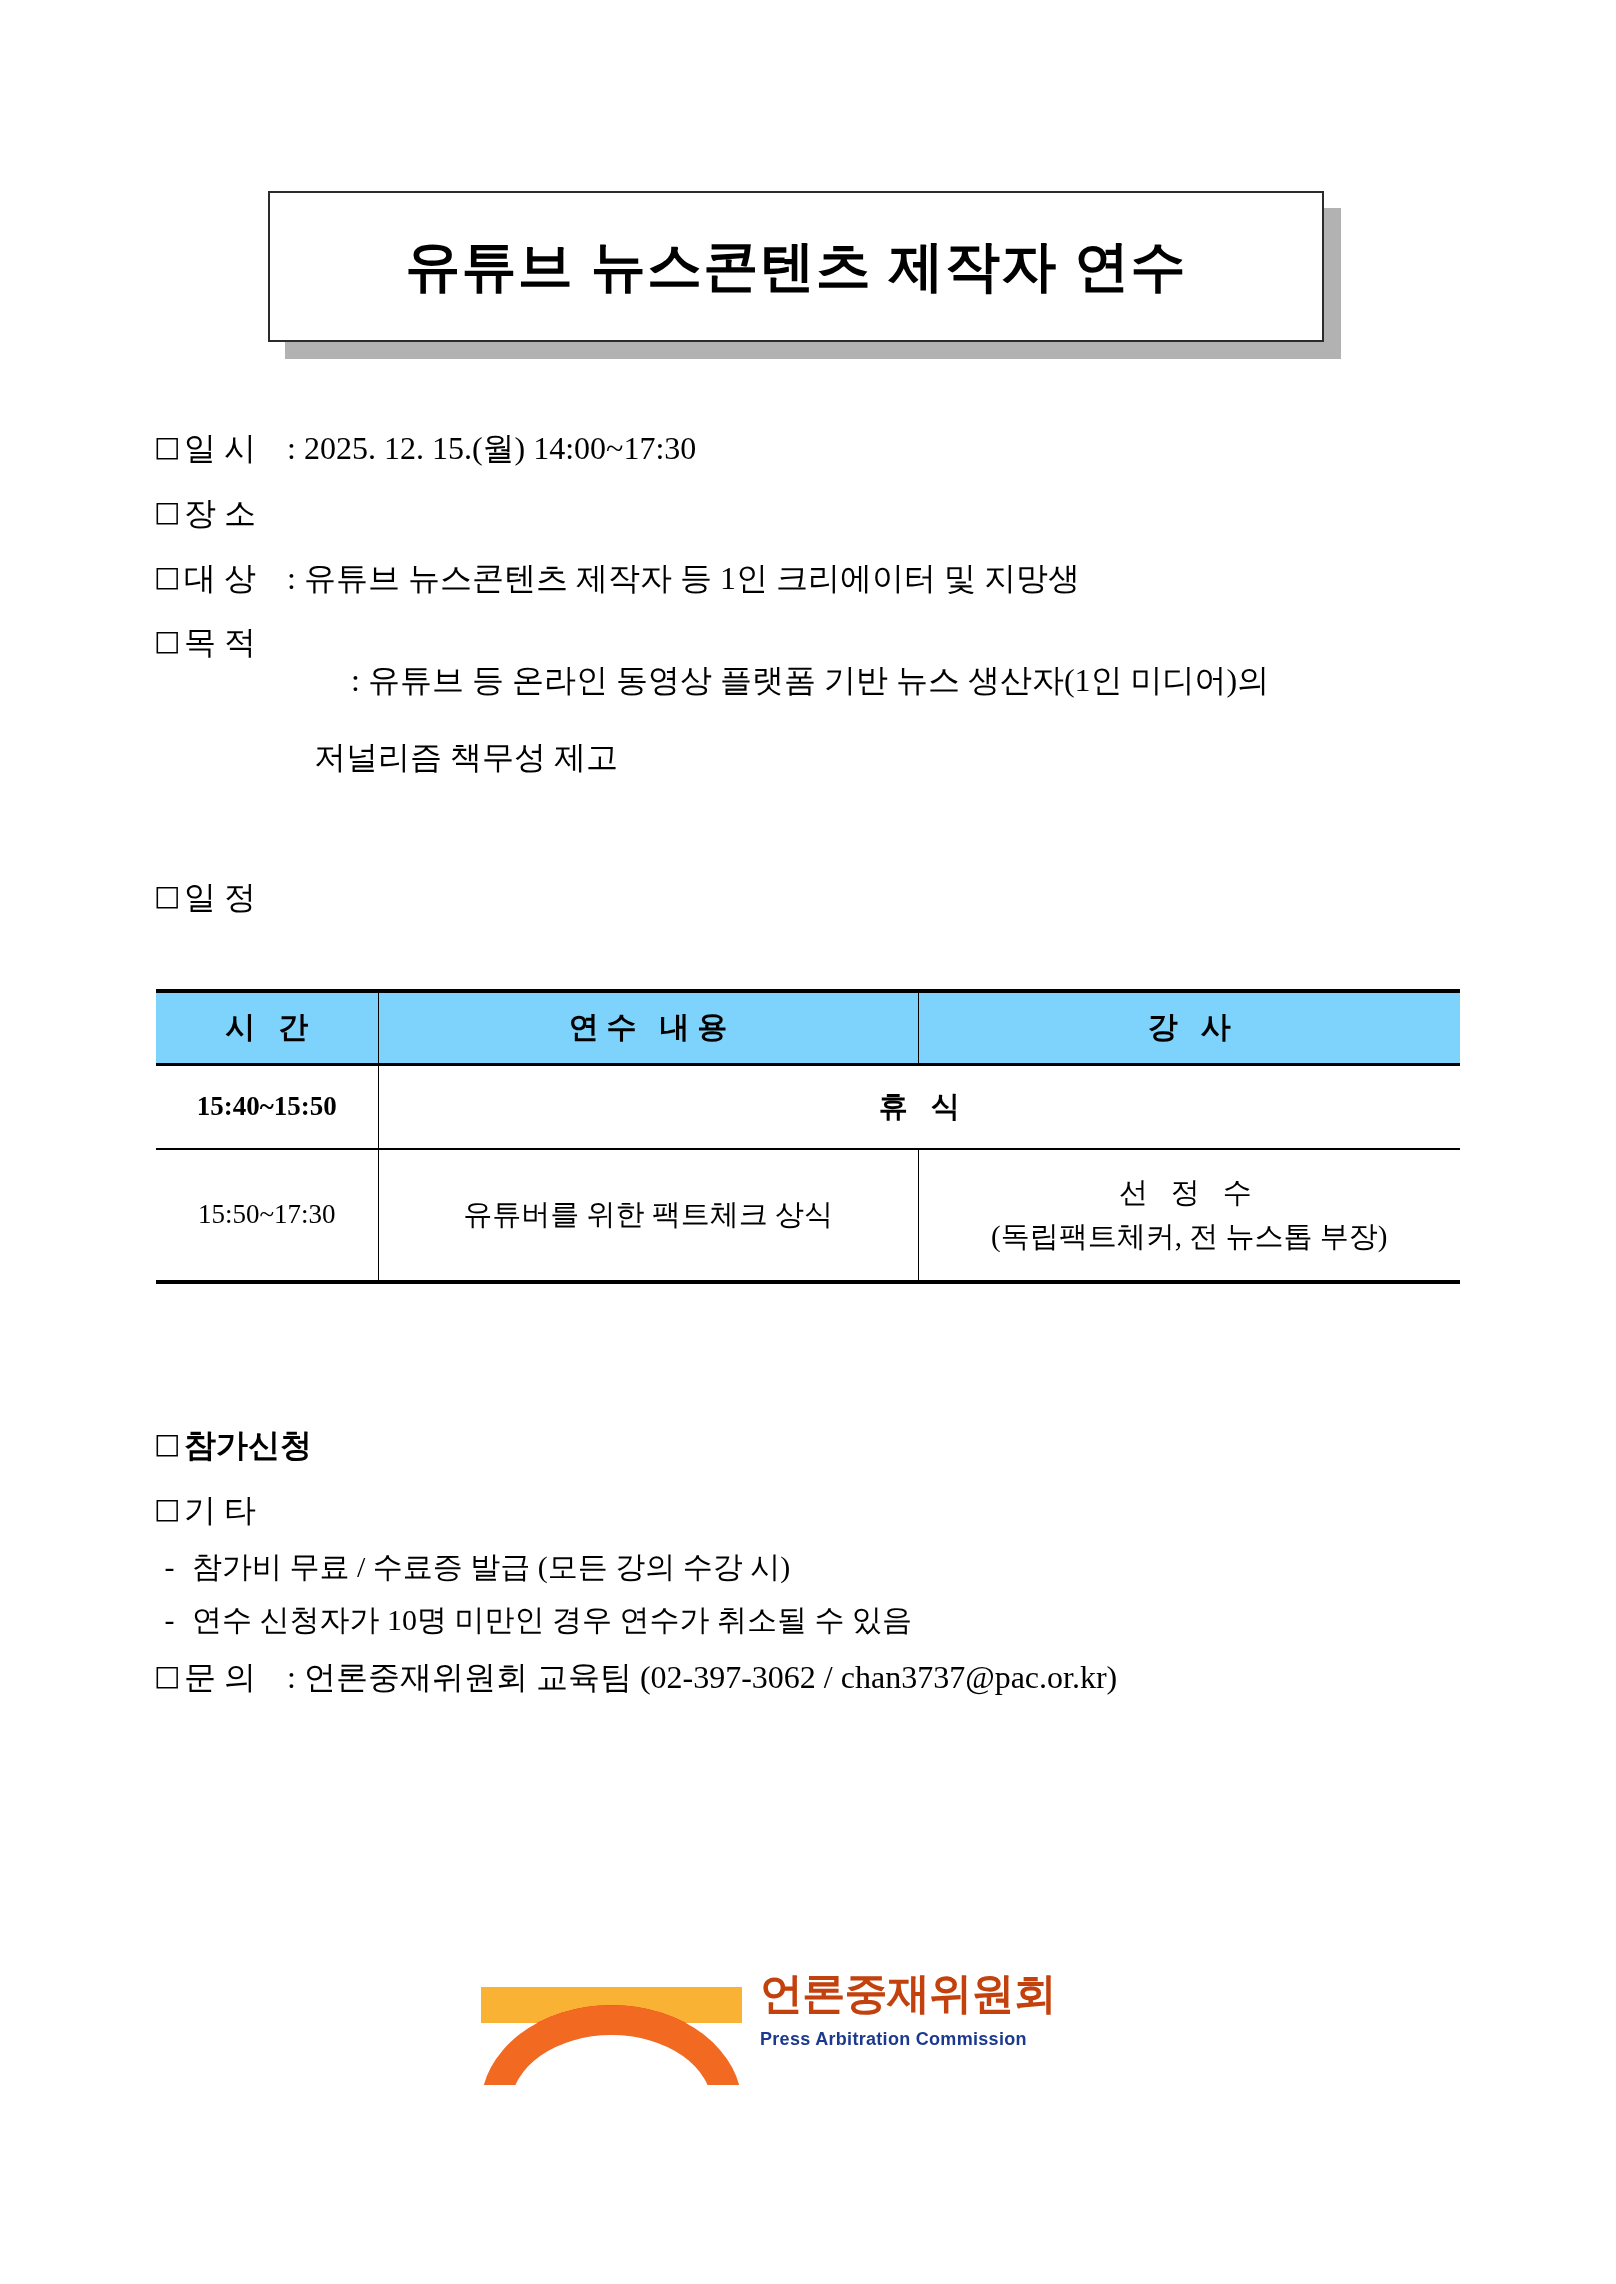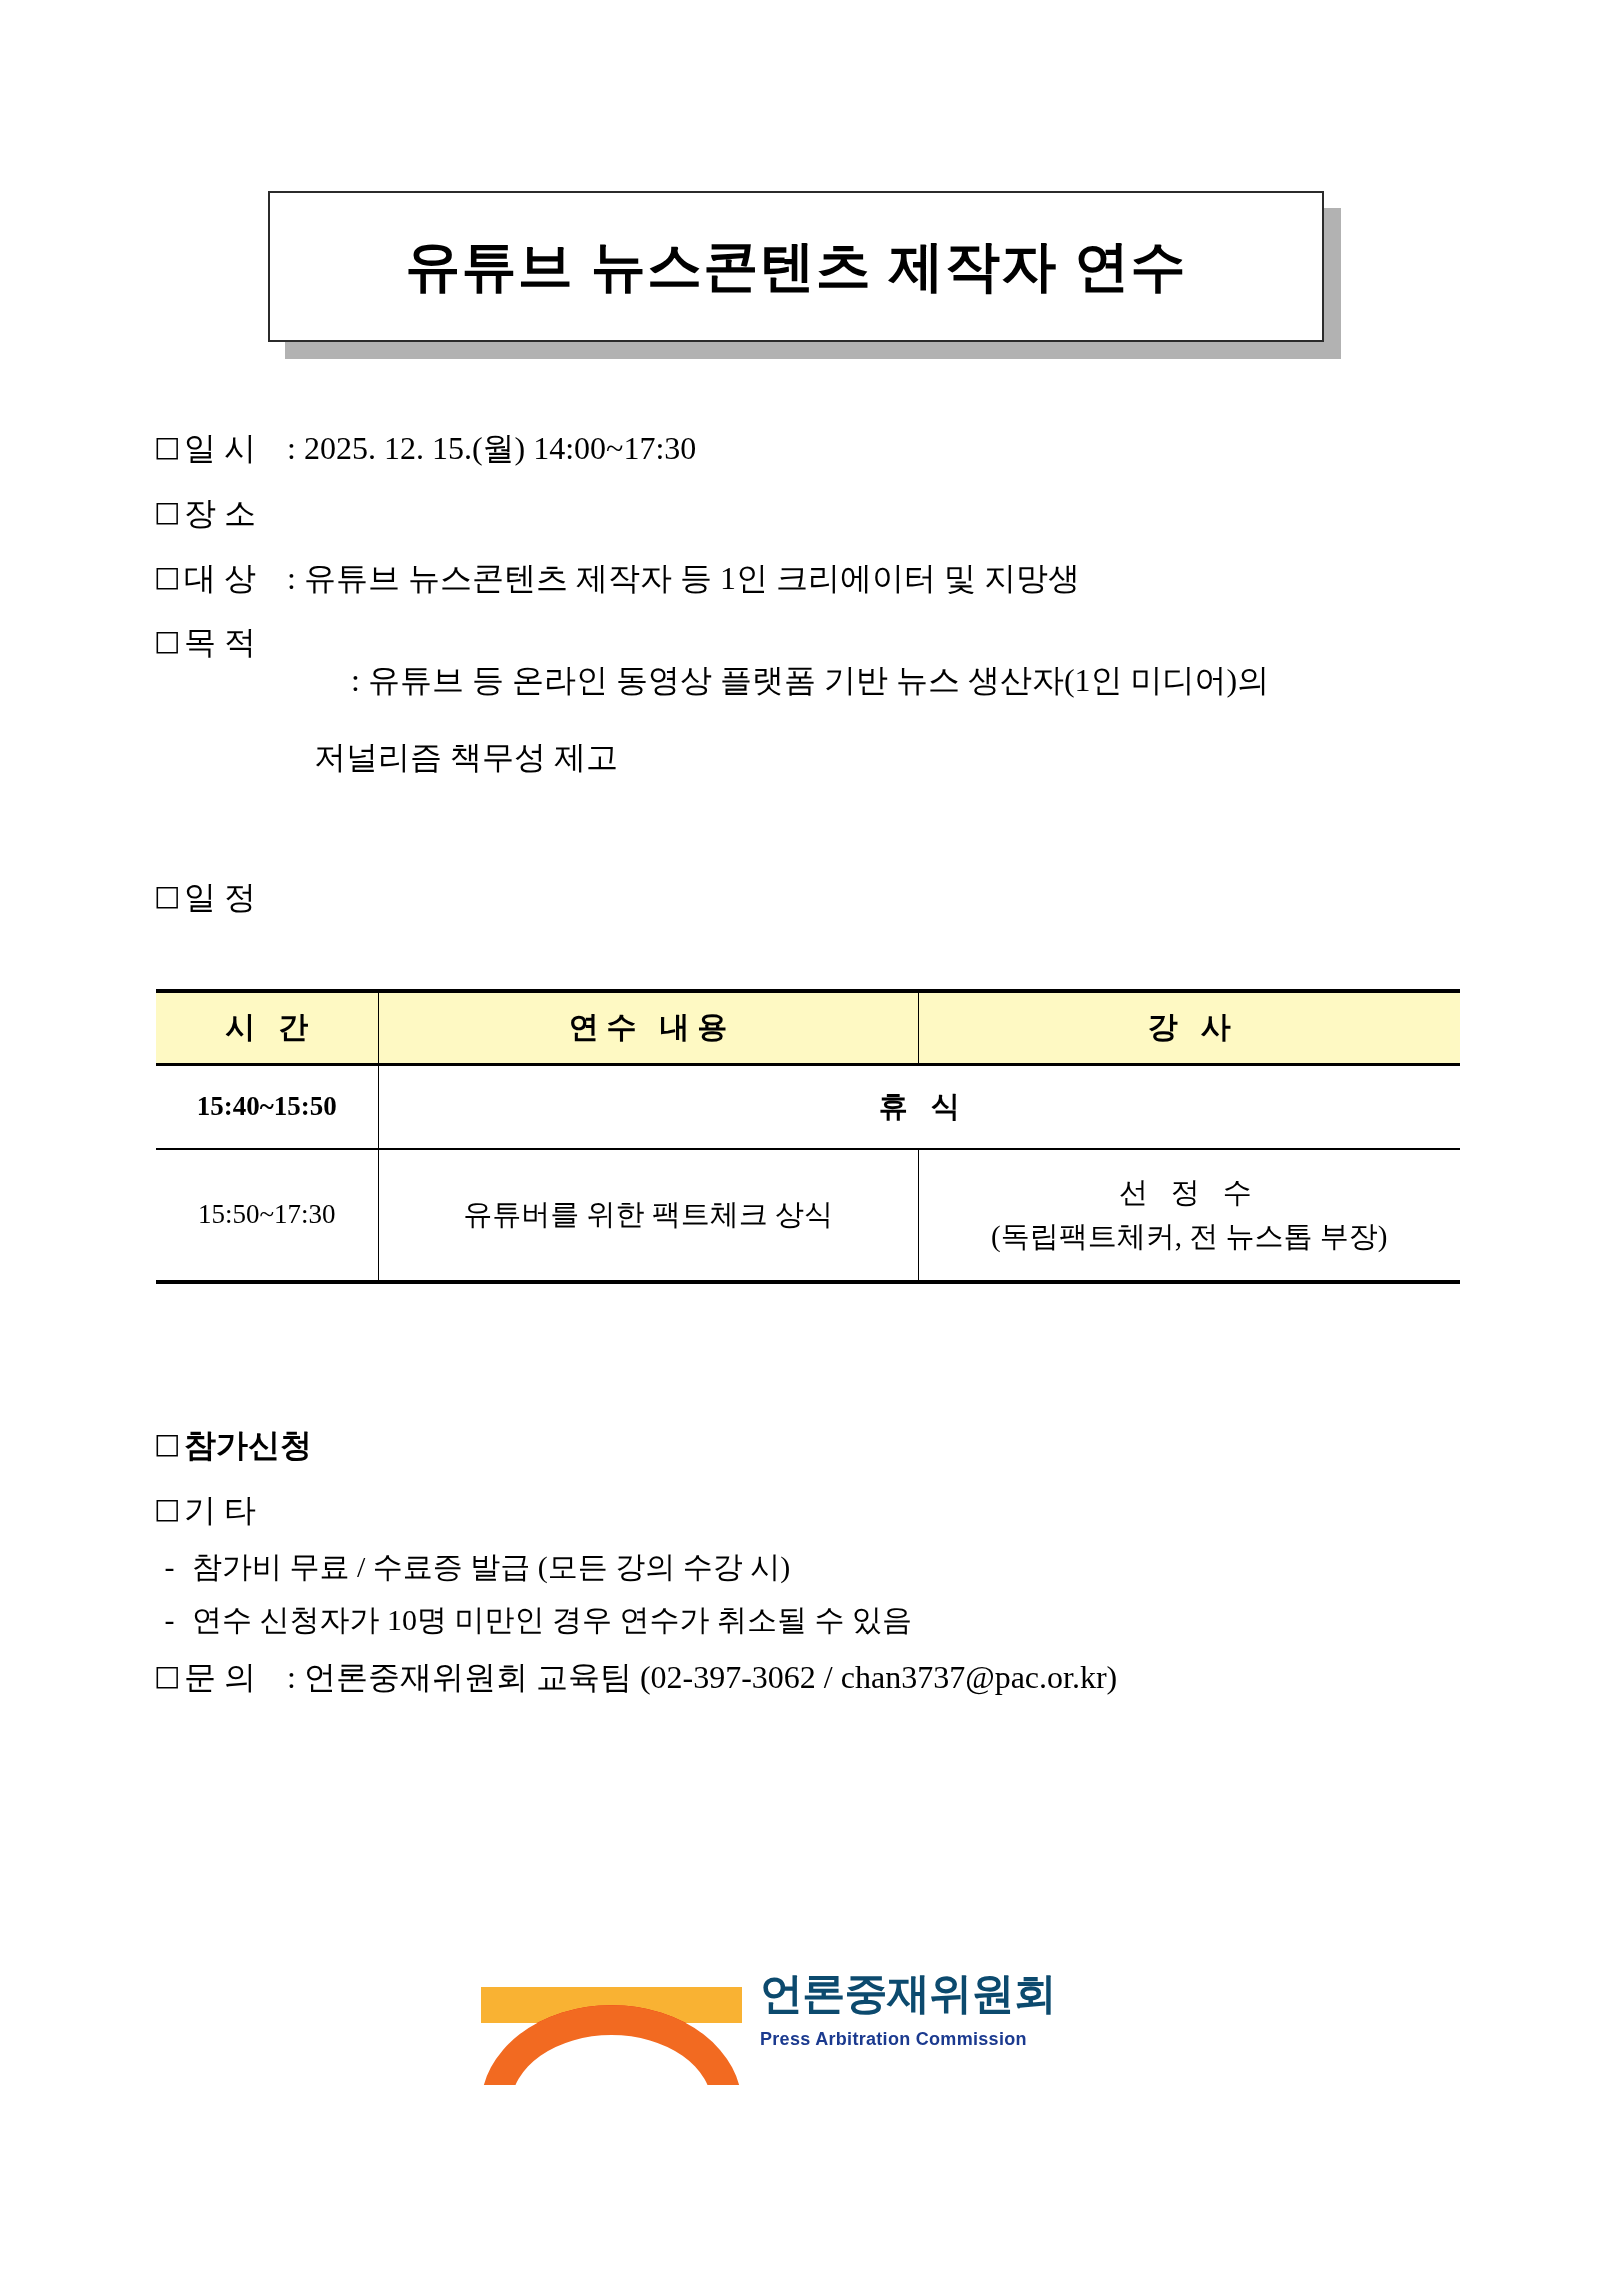--- a/index.html
+++ b/index.html
@@ -119,21 +119,21 @@
     border-collapse: collapse;
     width: 1303px;
     font-size: 29px;
     table-layout: fixed;
   }
   table.sched-table col.c1 { width: 222px; }
   table.sched-table col.c2 { width: 540px; }
   table.sched-table col.c3 { width: 542px; }
 
   table.sched-table thead th {
-    background: #fef9c3;
+    background: #7dd3fc;
     border-top: 4.6px solid #000000;
     border-bottom: 3.3px solid #000000;
     border-left: none;
     border-right: none;
     font-weight: bold;
     font-size: 30px;
     letter-spacing: 7.8px;
     text-indent: 7.8px;
     padding: 14.3px 0 14.3px 0;
     text-align: center;
@@ -378,19 +378,19 @@
 
   <div class="logo">
     <div class="logo-mark">
       <div class="logo-band" style="background: rgb(249, 178, 51);"></div>
       <div class="logo-clip-red">
         <div class="logo-arc-red" style="border-color: rgb(232, 34, 26);"></div>
       </div>
       <div class="logo-arc" style="border-color: rgb(242, 106, 33);"></div>
     </div>
     <div class="logo-text">
-      <div class="logo-kr" style="color: #0c4a6e;">언론중재위원회</div>
+      <div class="logo-kr" style="color: #c2410c;">언론중재위원회</div>
       <div class="logo-en" style="color: rgb(27, 58, 143);">Press Arbitration Commission</div>
     </div>
   </div>
 
 </div>
 
 
 </body></html>

